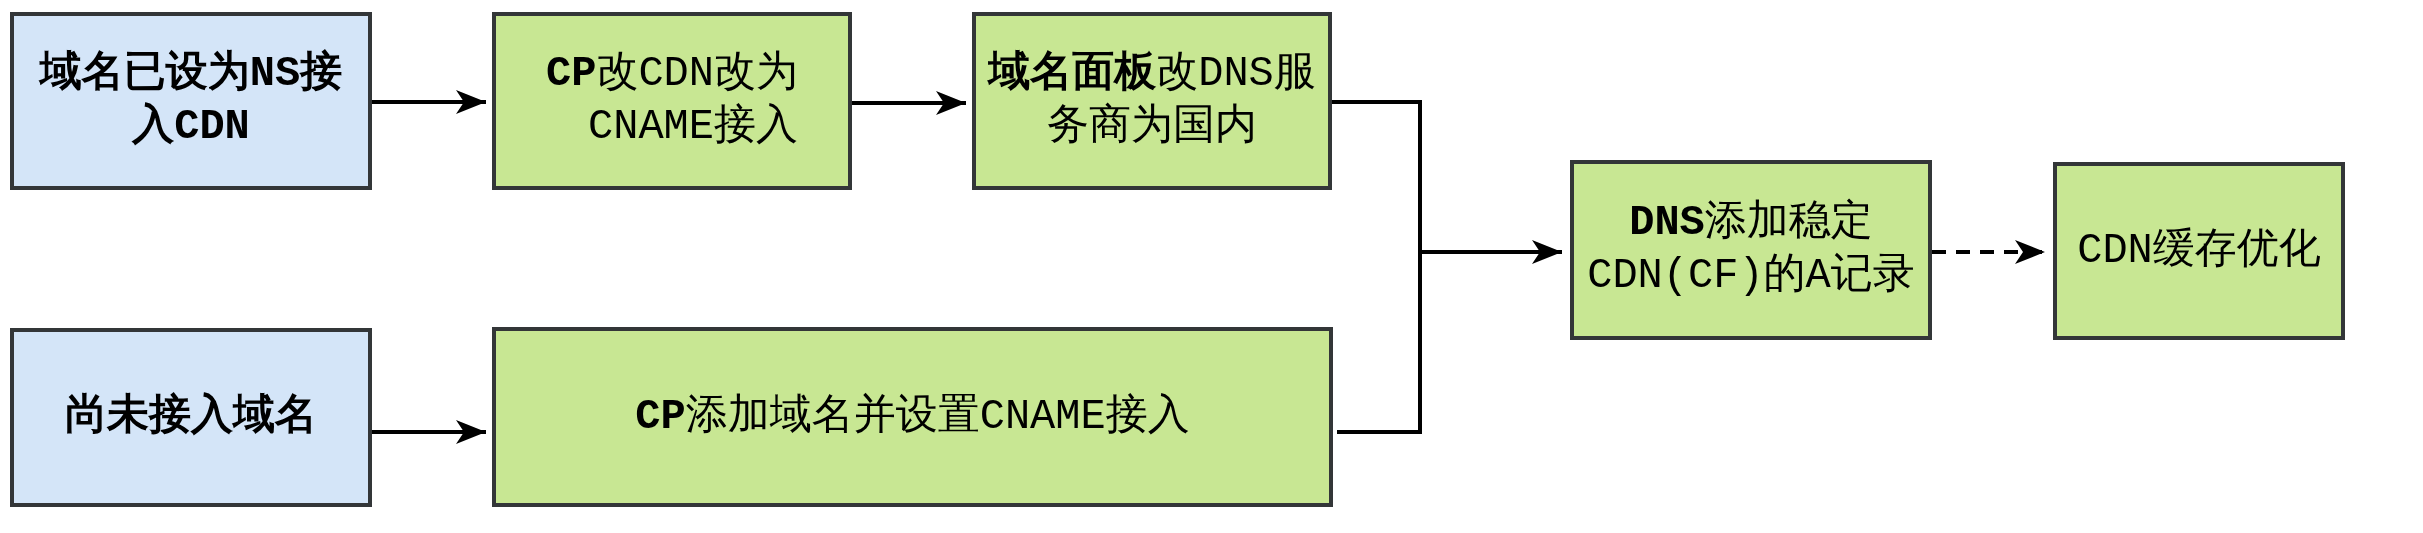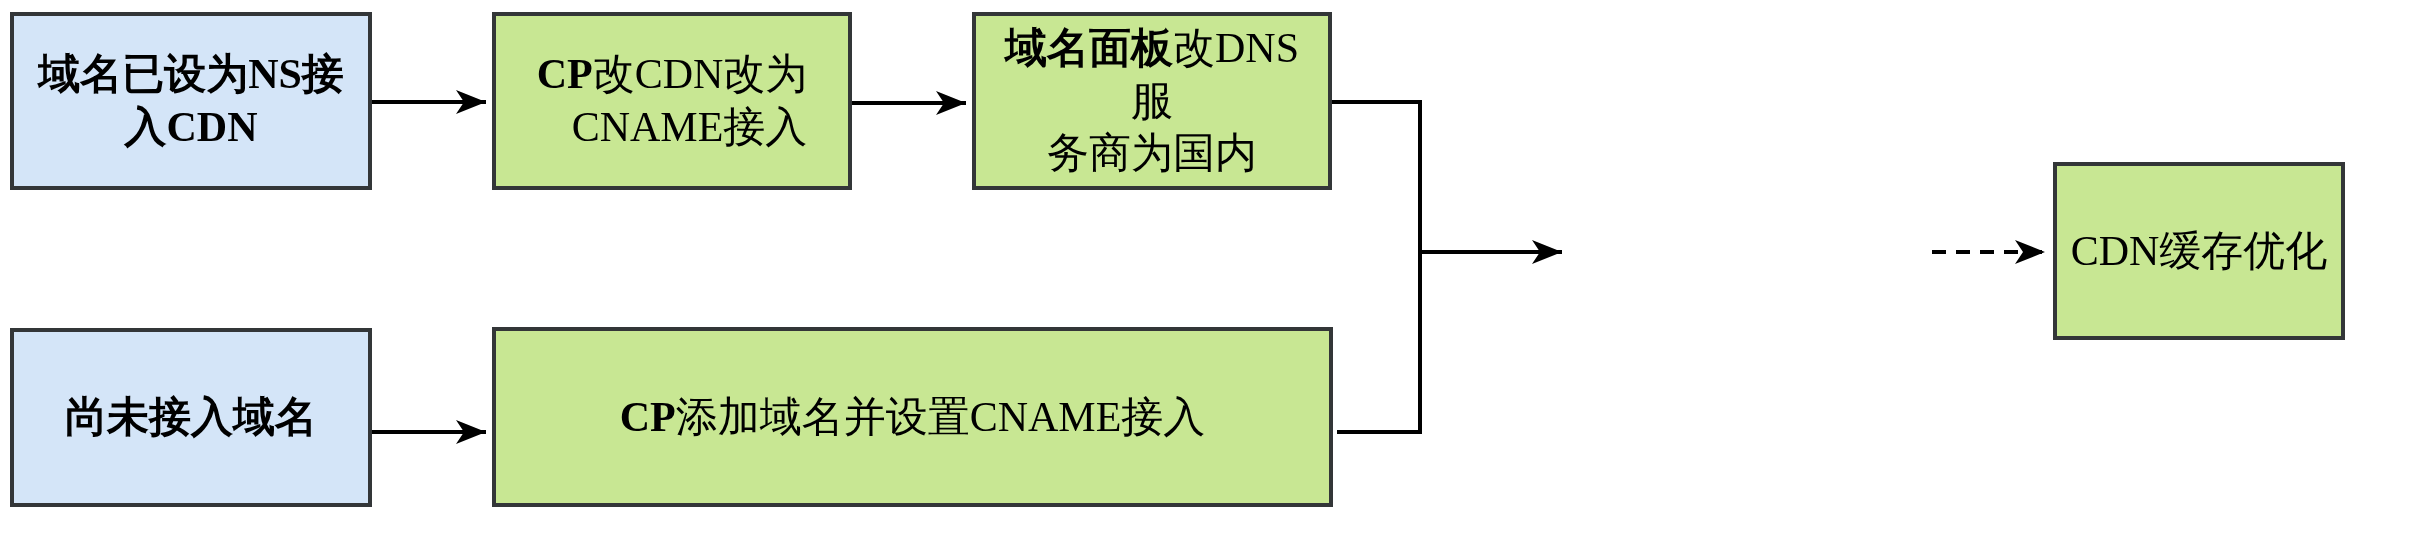--- a/index.html
+++ b/index.html
@@ -9,21 +9,21 @@
     --connector:#000000;
     --text:#000000;
     --bg:#ffffff;
   }
   html,body{margin:0;padding:0;background:var(--bg);}
   .canvas{
     position:relative;
     width:2423px;
     height:533px;
     background:var(--bg);
-    font-family:Liberation Serif, serif;
+    font-family:Liberation Mono, monospace;
     overflow:hidden;
   }
   .node{
     position:absolute;
     box-sizing:border-box;
     border:4px solid var(--border);
     display:flex;
     align-items:center;
     justify-content:center;
     text-align:center;
@@ -90,20 +90,24 @@
   <div class="node green" id="n1">
     <div class="txt"><span class="b">CP</span><span>改CDN改为
 CNAME接入</span></div>
   </div>
 
   <div class="node green" id="n2">
     <div class="txt"><span class="b">域名面板</span><span>改DNS服
 务商为国内</span></div>
   </div>
 
+  <div class="node green" id="n3">
+    <div class="txt"><span class="b">DNS</span><span>添加稳定
+CDN(CF)的A记录</span></div>
+  </div>
 
   <div class="node green" id="n4">
     <div class="txt"><span class="b"></span><span>CDN缓存优化</span></div>
   </div>
 
   <div class="node blue" id="n5">
     <div class="txt"><span class="b">尚未接入域名</span><span></span></div>
   </div>
 
   <div class="node green" id="n6">

